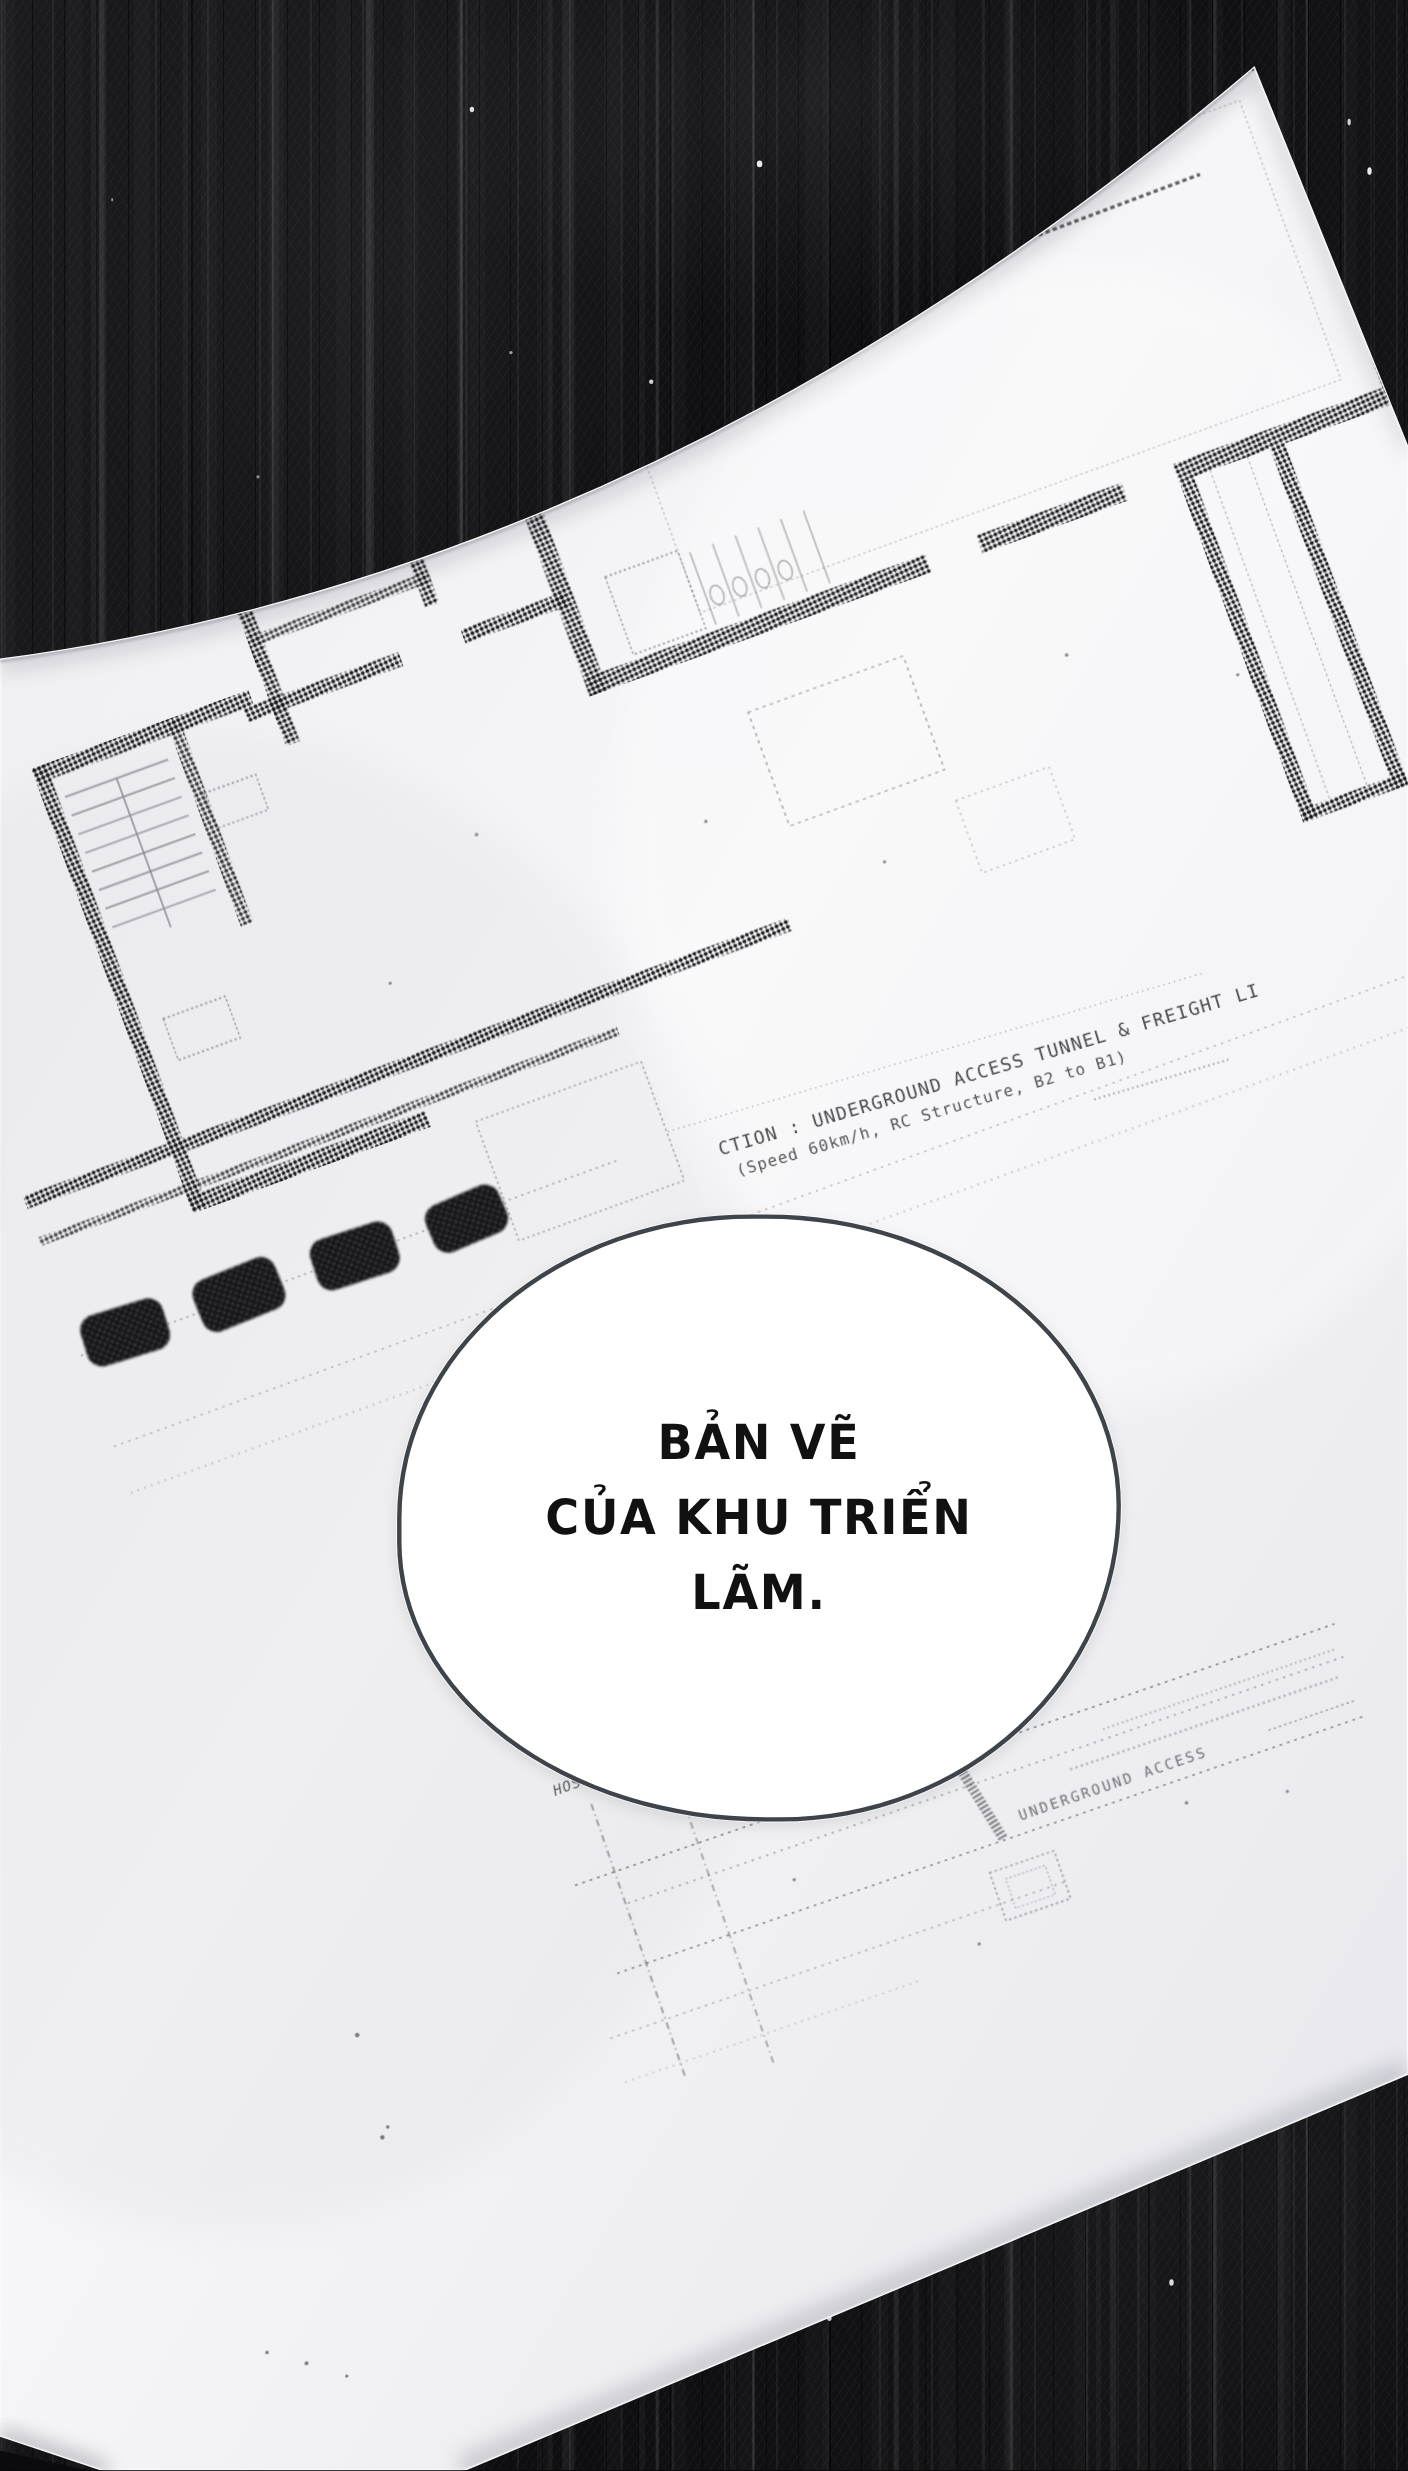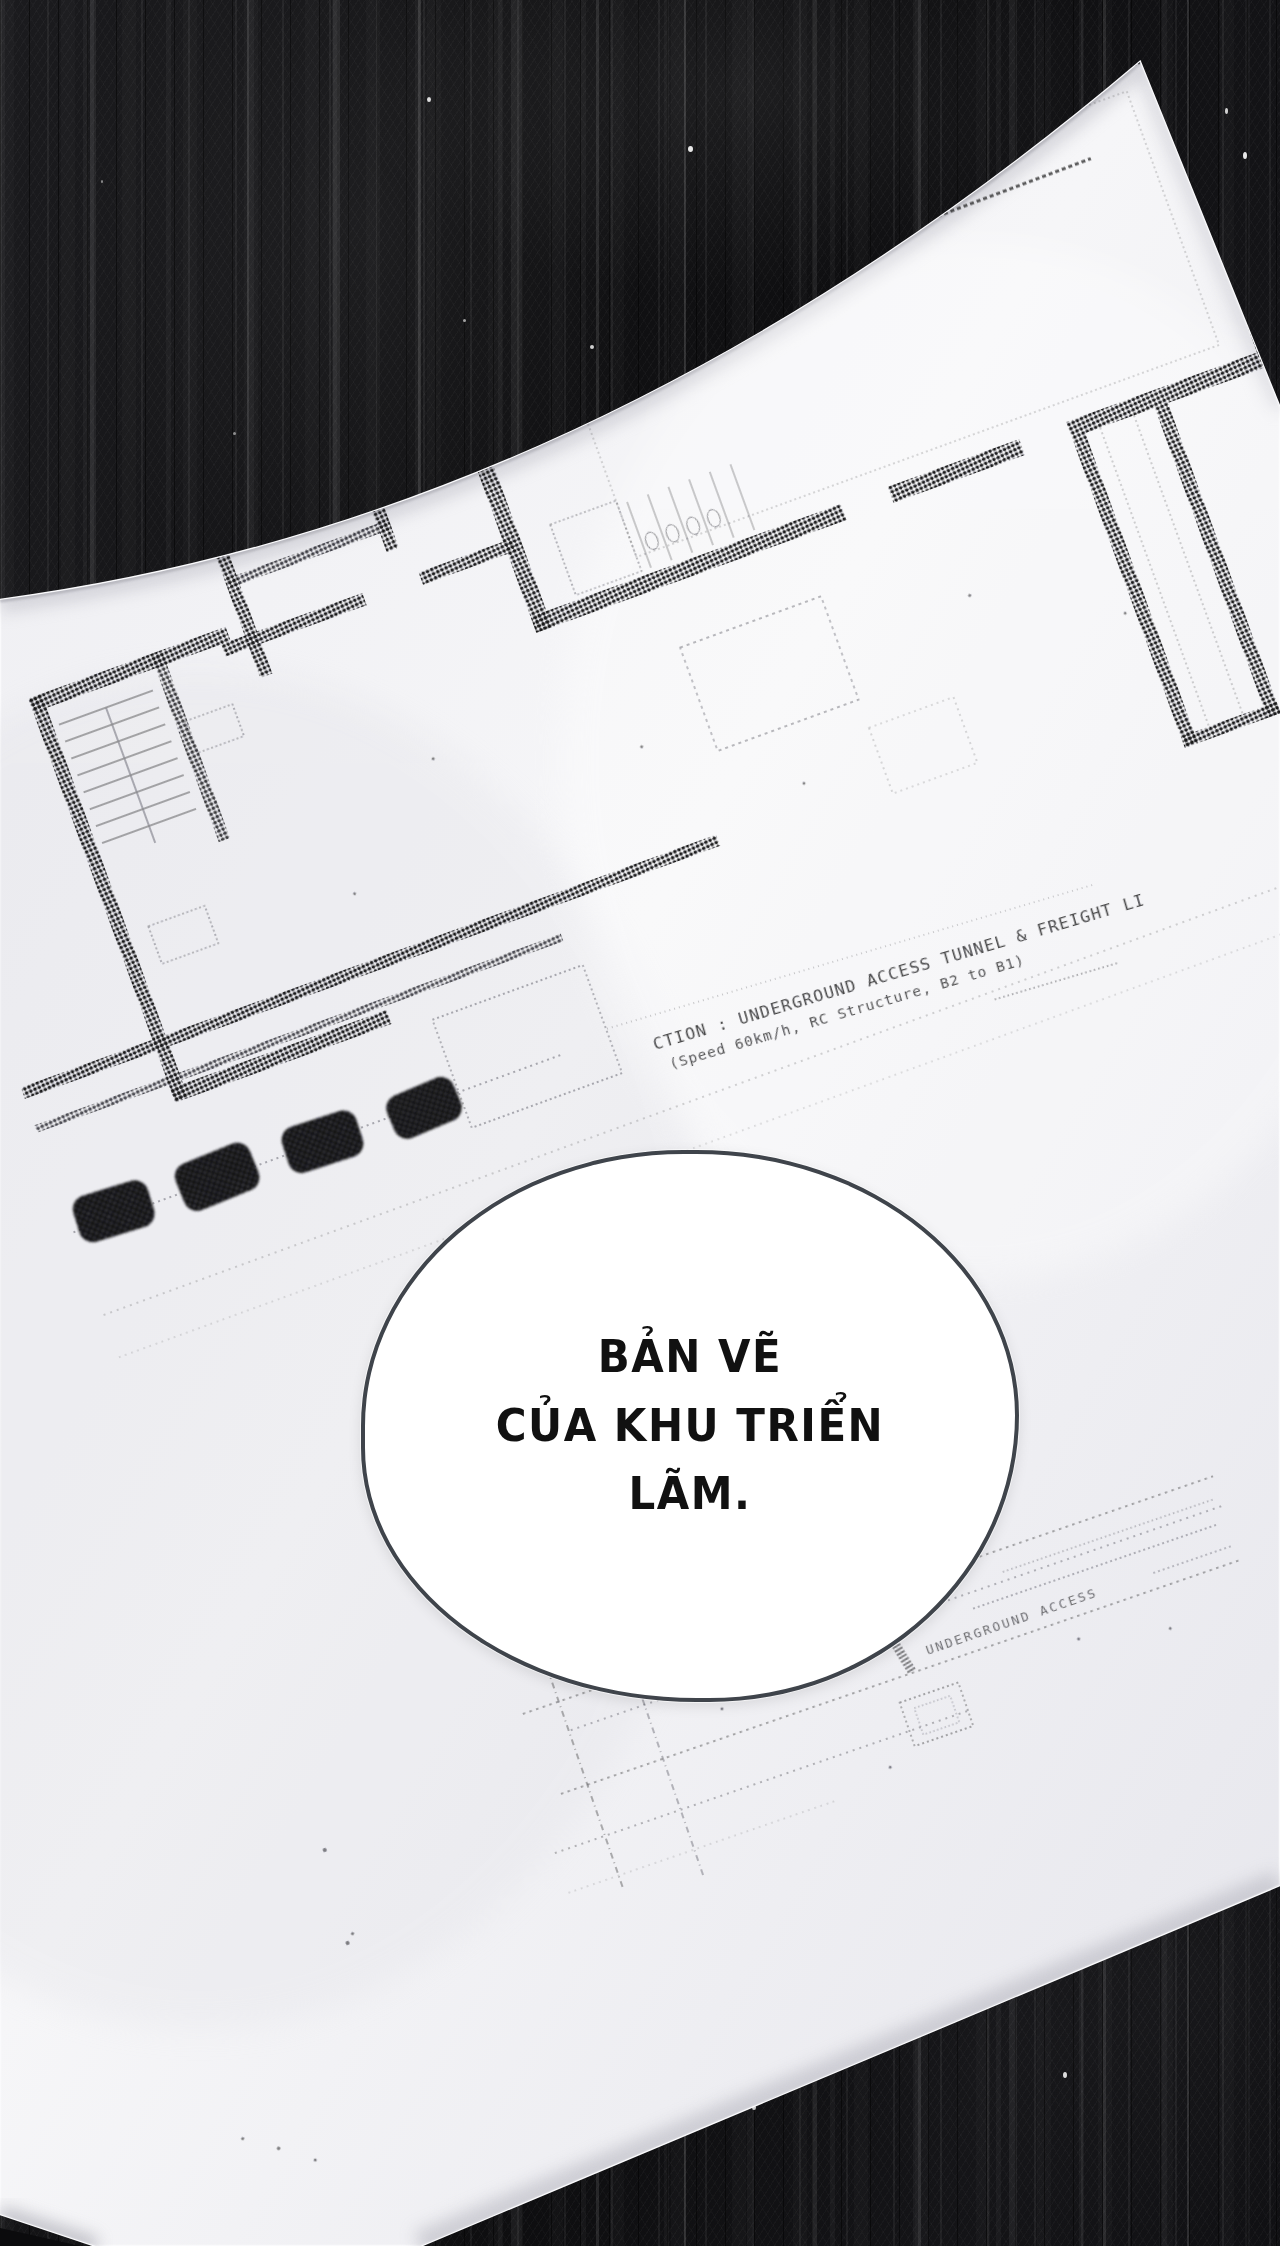--- a/index.html
+++ b/index.html
@@ -18,21 +18,21 @@
   }
   .bg-glow{position:absolute;inset:0;
     background:
       radial-gradient(560px 300px at 58% 4%, rgba(255,255,255,0.06), transparent 70%),
       radial-gradient(420px 600px at 28% 10%, rgba(255,255,255,0.045), transparent 70%),
       radial-gradient(500px 420px at 92% 88%, rgba(255,255,255,0.03), transparent 75%);
   }
   .vbar{position:absolute;top:0;bottom:0;background:#fff;}
   .speck{position:absolute;background:#fff;border-radius:50%;}
   svg.art{position:absolute;left:0;top:0;}
-  .bubble{position:absolute;left:361px;top:1150px;width:650px;height:544px;
+  .bubble{position:absolute;left:361px;top:1104px;width:650px;height:544px;
     background:#ffffff;border:4px solid #3f444b;
     border-radius:50% 50% 48% 52% / 51% 49% 53% 47%;
     box-shadow:0 0 0 1px rgba(255,255,255,0.6), 0 4px 14px rgba(0,0,0,0.10);
     display:flex;align-items:center;justify-content:center;}
   .bubble-text{text-align:center;color:#111111;font-weight:700;
     font-size:42px;line-height:1.55;letter-spacing:1.5px;
     transform:scaleY(1.05);
     font-family:"DejaVu Sans",sans-serif;}
   text{font-family:"DejaVu Sans Mono",monospace;}
 </style>

